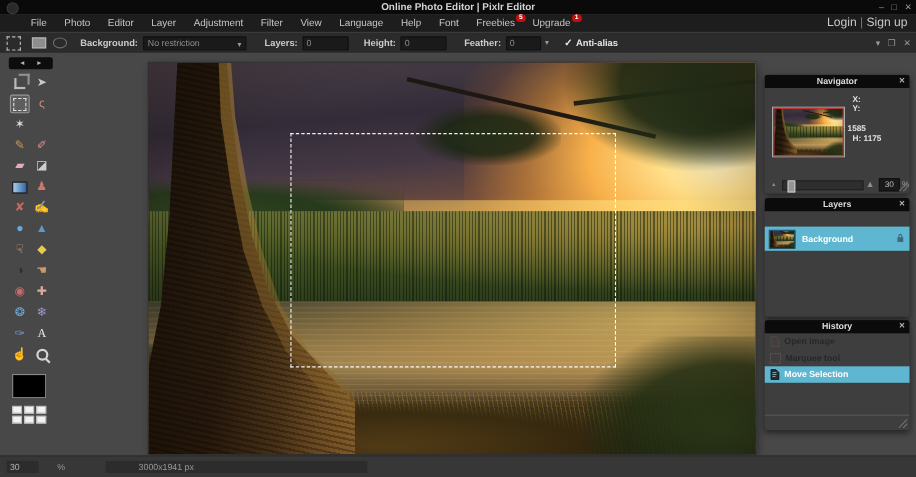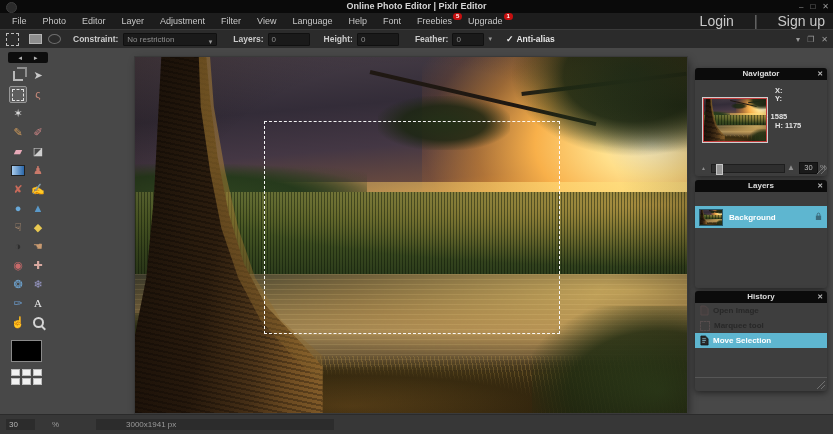--- a/index.html
+++ b/index.html
@@ -7,25 +7,25 @@
        font-family:"Liberation Sans",sans-serif;-webkit-font-smoothing:antialiased;}
 
   
   .titlebar{position:absolute;top:0;left:0;right:0;height:13px;background:#0a0a0a;color:#d4d4d4;}
   .titlebar .ttext{position:absolute;left:0;right:0;top:0;text-align:center;font-size:9px;font-weight:bold;line-height:13px;}
   .win-ctrls{position:absolute;right:4px;top:0;height:13px;display:flex;gap:7px;align-items:center;color:#9a9a9a;font-size:8px;}
   .win-ctrls span{cursor:default;}
   .app-dot{position:absolute;left:6px;top:2px;width:9px;height:9px;border-radius:50%;background:#2a2a2a;border:1px solid #3d3d3d;}
 
   
-  .menubar{position:absolute;top:13px;left:0;right:0;height:16px;background:#1d1d1d;display:flex;align-items:center;padding-left:4px;}
+  .menubar{position:absolute;top:13px;left:0;right:0;height:16px;background:#1d1d1d;display:flex;align-items:center;padding-left:20px;}
   .menu-item{position:relative;color:#c6c6c6;font-size:9px;padding:0 8px;line-height:16px;cursor:default;}
   .badge{position:absolute;top:0px;right:-2px;min-width:7px;height:7px;background:#c60f0f;border-radius:4px;
          color:#fff;font-size:6px;line-height:7px;text-align:center;font-weight:bold;padding:0 1px;}
-  .auth{position:absolute;right:8px;top:13px;height:16px;display:flex;gap:20px;align-items:center;color:#c9c9c9;font-size:14px;}
+  .auth{position:absolute;right:8px;top:13px;height:16px;display:flex;gap:3px;align-items:center;color:#c9c9c9;font-size:11px;}
   .auth .sep{color:#777;}
 
   
   .optionsbar{position:absolute;top:29px;left:0;right:0;height:18px;background:#2b2b2b;border-top:1px solid #3a3a3a;
               display:flex;align-items:center;font-size:8.5px;color:#c9c9c9;}
   .optionsbar .lbl{font-weight:bold;color:#cccccc;}
   .field{background:#1a1a1a;border:1px solid #101010;border-radius:1px;color:#8f8f8f;font-size:8px;
          height:11px;line-height:11px;padding:0 3px;}
   .cur-tool{width:11px;height:11px;border:1px dashed #bdbdbd;margin:0 10px 0 6px;}
   .shape-rect{width:11px;height:8px;background:#8e8e8e;border:1px solid #b5b5b5;margin-right:6px;}
@@ -180,21 +180,21 @@
 <div class="auth">
   <span>Login</span>
   <span class="sep">|</span>
   <span>Sign up</span>
 </div>
 
 <div class="optionsbar">
   <span class="cur-tool"></span>
   <span class="shape-rect"></span>
   <span class="shape-ellipse"></span>
-  <span class="lbl">Constraint:</span>
+  <span class="lbl">Background:</span>
   <span class="field" style="width:86px;margin-left:5px;position:relative;">
     <span>No restriction</span>
     <span class="caret" style="position:absolute;right:0;top:2px;">▾</span>
   </span>
   <span class="lbl" style="margin-left:16px;">Layers:</span>
   <span class="field" style="width:34px;margin-left:4px;">0</span>
   <span class="lbl" style="margin-left:14px;">Height:</span>
   <span class="field" style="width:34px;margin-left:4px;">0</span>
   <span class="lbl" style="margin-left:16px;">Feather:</span>
   <span class="field" style="width:24px;margin-left:4px;">0</span>

